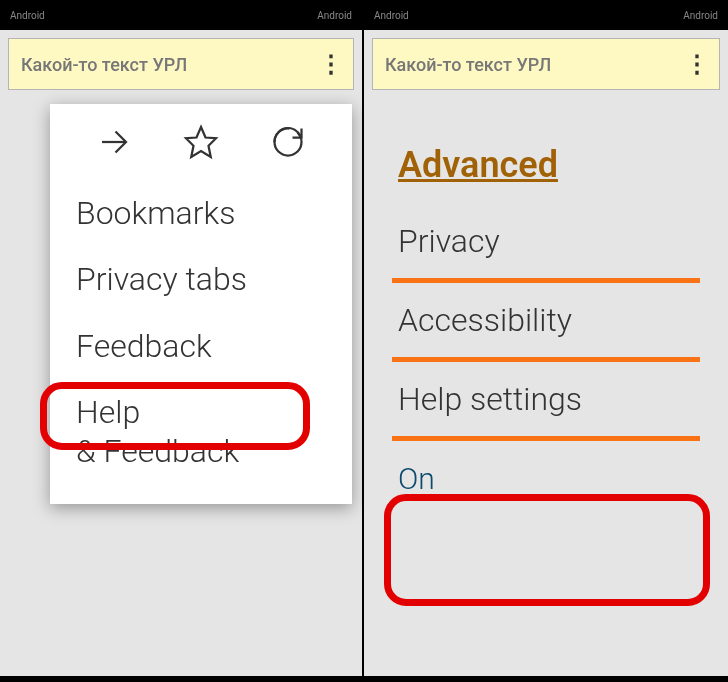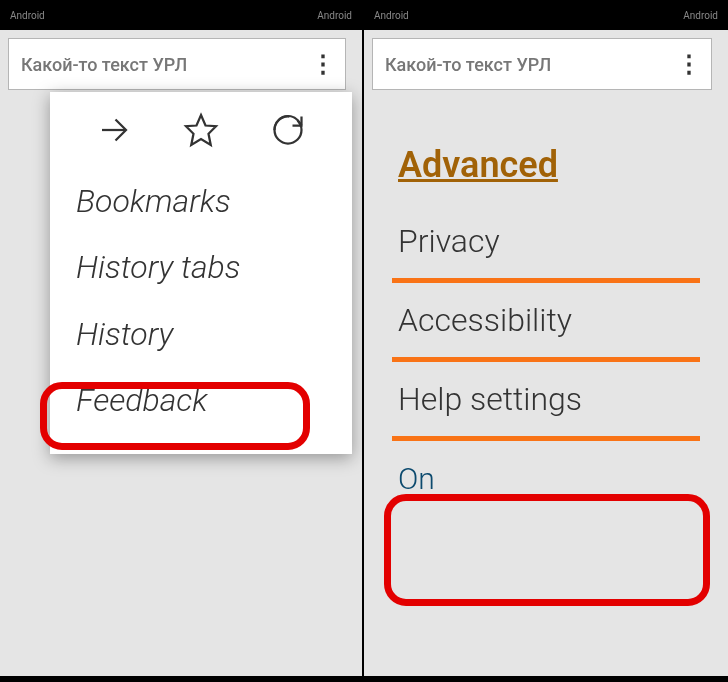--- a/index.html
+++ b/index.html
@@ -22,50 +22,49 @@
       background: #000;
       color: #888;
       display: flex;
       align-items: center;
       justify-content: space-between;
       padding: 0 10px;
       font-size: 10px;
     }
     .omnibox {
       height: 52px;
-      background: #ffffff;
+      background: #fef9c3;
       border: 1px solid #b5b5b5;
-      margin: 8px 16px 0 8px;
+      margin: 8px 8px 0 8px;
       display: flex;
       align-items: center;
       justify-content: space-between;
       padding: 0 12px;
     }
     .url-text {
       color: #777;
       font-size: 18px;
       font-weight: 500;
       overflow: hidden;
       white-space: nowrap;
     }
     .more-dots {
       font-size: 24px;
       color: #333;
       font-weight: bold;
       letter-spacing: -2px;
     }
     .menu-panel {
       position: absolute;
-      top: 92px;
+      top: 104px;
       left: 50px;
       right: 10px;
       background: #fff;
       box-shadow: 0 4px 16px rgba(0,0,0,0.35);
       padding-bottom: 20px;
-      font-style: italic;
     }
     .icon-row {
       display: flex;
       justify-content: space-around;
       align-items: center;
       padding: 20px 20px 16px 20px;
     }
     .icon-row svg { width: 36px; height: 36px; }
     .menu-item {
       padding: 14px 26px;
@@ -151,23 +150,24 @@
         <svg viewBox="0 0 24 24" fill="none" stroke="#333" stroke-width="1.5">
             <path d="M21 3v6h-6"></path>
             <path d="M3 12a9 9 0 0 1 15.5-6.5L21 9"></path>
             <path d="M21 12a9 9 0 1 1-9-9" opacity="0"></path>
             <path d="M3.5 15a9 9 0 0 0 17 1" opacity="0"></path>
             <circle cx="12" cy="12" r="9" stroke-dasharray="50 10" transform="rotate(-45 12 12)"></circle>
           </svg>
       </span>
     </div>
     <div class="menu-item"><span>Bookmarks</span></div>
-    <div class="menu-item"><span>History tabs</span></div>
-    <div class="menu-item"><span>History</span></div>
+    <div class="menu-item"><span>Privacy tabs</span></div>
     <div class="menu-item"><span>Feedback</span></div>
+    <div class="menu-item" style="white-space:pre-line;"><span>Help
+&amp; Feedback</span></div>
   </div>
 
   <div class="highlight-red hl-settings"></div>
 </div>
 
 <div class="pane">
   <div class="status-bar">
     <span>Android</span>
     <span>Android</span>
   </div>

